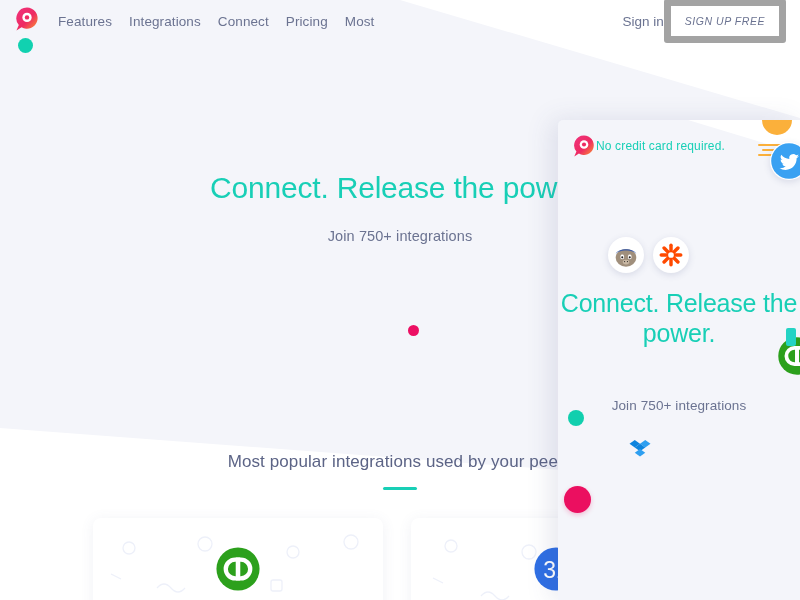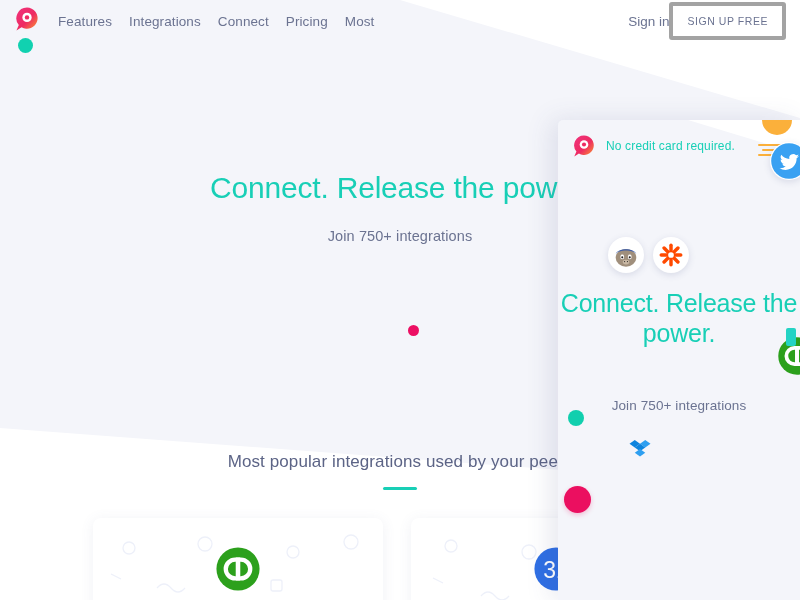--- a/index.html
+++ b/index.html
@@ -51,24 +51,25 @@
   }
   .header-right {
     margin-left: auto; display: flex; align-items: center;
     margin-right: 14px;
   }
   .signin {
     font-size: 13.5px; color: #6b7391; text-decoration: none;
   }
   .signup {
     font-size: 10.5px; letter-spacing: 0.55px; color: #6b7391;
-    background: #ffffff; border: 4px solid #a3a3a3;
+    background: #ffffff; border: 7px solid #a3a3a3;
     border-radius: 3px; padding: 9px 14px; cursor: pointer;
     font-family: "Liberation Sans", sans-serif;
     white-space: nowrap;
+    font-style: italic;
   }
 
   
   .hero {
     position: absolute; top: 170px; left: 0; width: 800px;
     text-align: center; z-index: 5;
   }
   .hero-title {
     font-size: 30px; font-weight: 400; color: #18cfb6;
     letter-spacing: -0.2px; white-space: nowrap;
@@ -123,21 +124,21 @@
     position: absolute; left: 558px; top: 120px;
     width: 242px; height: 480px;
     background: #f4f5fa;
     border-top-left-radius: 5px;
     box-shadow: -7px 0 26px rgba(70,80,130,0.13);
     overflow: hidden; z-index: 30;
   }
   .ov-wedge { position: absolute; left: 0; top: 0; width: 242px; height: 46px; }
   .ov-head {
     position: absolute; left: 14px; top: 14px;
-    display: flex; align-items: center; gap: 10px; z-index: 4;
+    display: flex; align-items: center; z-index: 4;
   }
   .ov-logo { width: 24px; height: 24px; display: block; }
   .ov-nocard {
     font-size: 12px; color: #18cfb6; letter-spacing: 0.15px;
     white-space: nowrap;
   }
   .ov-title {
     position: absolute; left: 0; top: 168px; width: 242px;
     text-align: center; font-size: 25px; line-height: 1.2;
     color: #18cfb6; font-weight: 400; letter-spacing: -0.2px;

